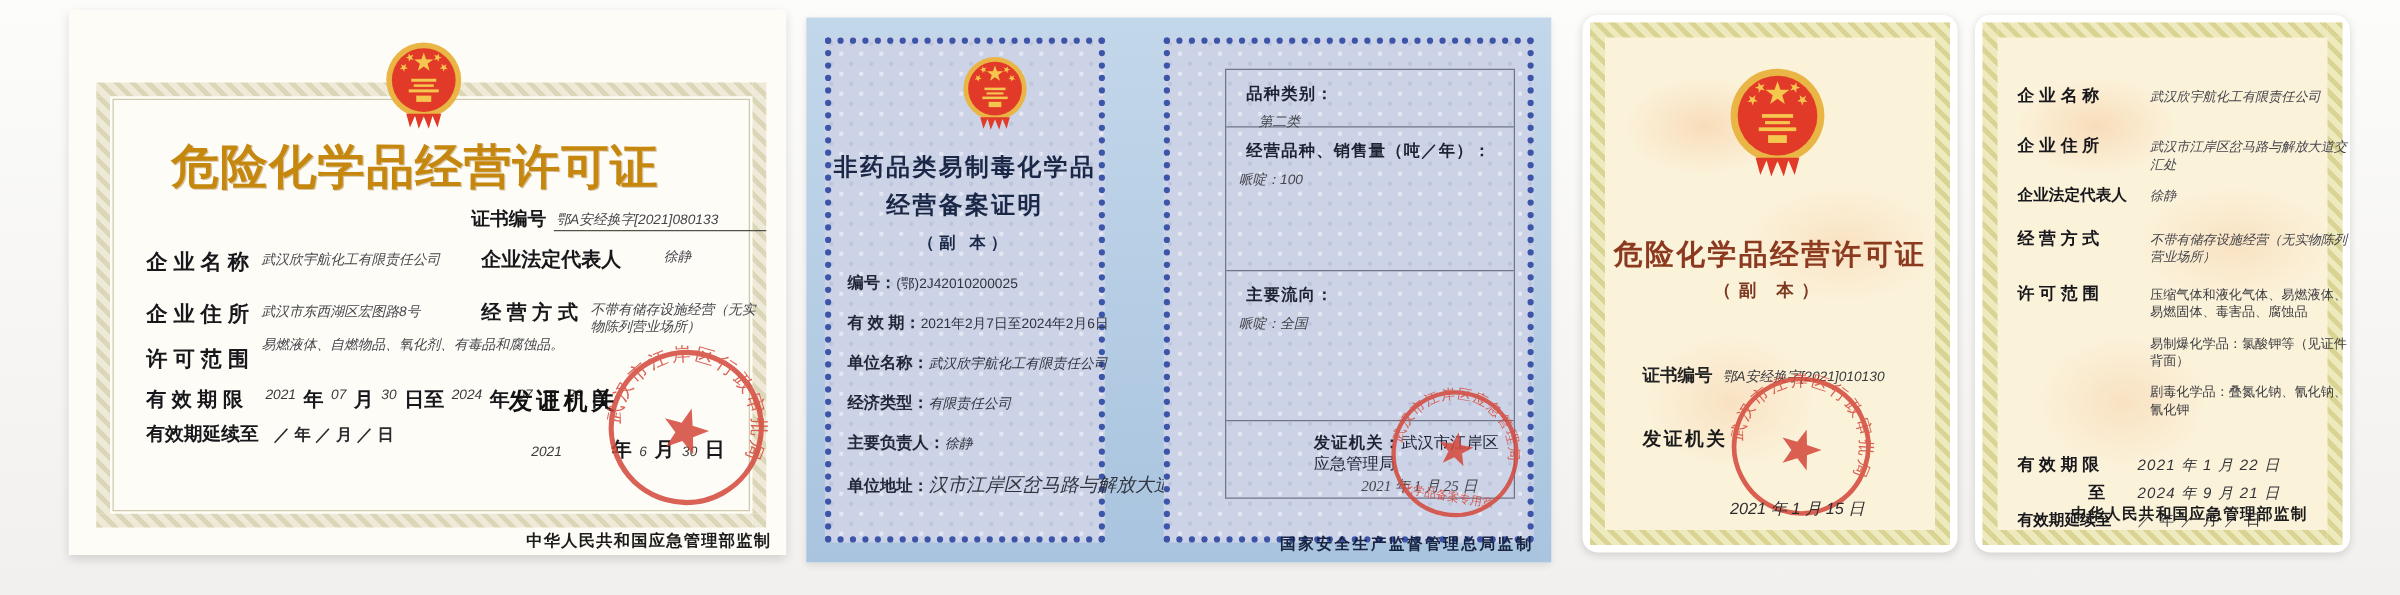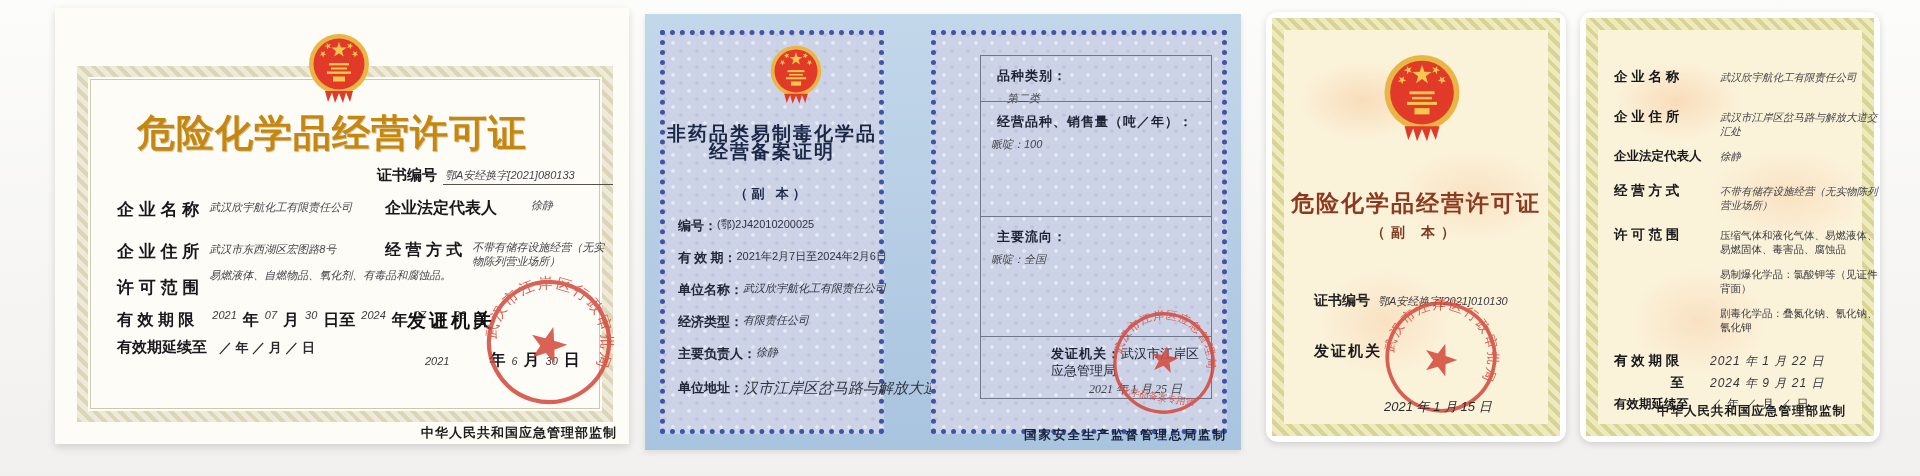--- a/index.html
+++ b/index.html
@@ -54,21 +54,21 @@
               background-image:radial-gradient(rgba(255,255,255,.5) 1.5px, transparent 2px),
                                radial-gradient(rgba(150,160,195,.28) 1.5px, transparent 2px);
               background-size:16px 16px,16px 16px; background-position:0 0,8px 8px; }
   .page-l { left:15px; width:224px; }
   .page-r { left:286px; width:296px; }
   .cm-emblem { position:absolute; left:104px; top:10px; width:54px; height:62px; }
   .cm-title { position:absolute; left:0; right:0; text-align:center; font-family:"Liberation Serif", serif;
               font-weight:700; color:#1a2746; font-size:19px; letter-spacing:2px; white-space:nowrap; }
   .cm-sub { position:absolute; left:0; right:0; text-align:center; font-family:"Liberation Serif", serif;
             font-weight:700; color:#1a2746; font-size:13px; letter-spacing:4px; }
-  .cm-row { position:absolute; left:13px; display:flex; align-items:flex-start; white-space:nowrap; }
+  .cm-row { position:absolute; left:13px; display:flex; align-items:center; white-space:nowrap; }
   .cm-row .lbl { font-family:"Liberation Serif", serif; font-size:13px; color:#222838; }
   .cm-row .val { font-size:11px; color:#30343f; }
   .cm-box { position:absolute; left:44px; top:20px; right:10px; bottom:30px; border:1px solid #70768a;
             display:flex; flex-direction:column;justify-content:flex-end; }
   .cm-cell { border-bottom:1px solid #70768a; padding:10px 12px 0 16px; }
   .cm-cell:last-child { border-bottom:none; }
   .cm-cell .lbl { font-family:"Liberation Serif", serif; font-size:13px; letter-spacing:1px; color:#1d2333; }
   .cm-cell .val { display:block; font-size:11px; margin:6px 0 0 -6px; }
   .cm-issuer { padding:8px 8px 0 70px; font-size:13px; line-height:17px; color:#1d2333;
                font-family:"Liberation Serif", serif; }
@@ -101,21 +101,21 @@
   .cr-issuer { position:absolute; left:30px; top:312px; font-size:15px; font-weight:800; color:#1b1b1b; letter-spacing:2px; }
   .cr-seal { position:absolute; left:98px; top:268px; width:118px; height:118px; transform:rotate(18deg); }
   .cr-date { position:absolute; left:100px; top:368px; font-size:13px; color:#2c2c30; }
   .dr-row { position:absolute; left:16px; display:flex; gap:10px; align-items:baseline; }
   .dr-row .lbl { font-size:13.5px; width:96px; flex:none; }
   .dr-row .val { font-size:10.5px; line-height:14px; width:158px; }
   .dr-scope-lines { display:flex; flex-direction:column; gap:11px; }
   .dr-validity { position:absolute; left:16px; display:flex; align-items:baseline; }
   .dr-validity .lbl { font-size:13.5px; width:96px; flex:none; }
   .dr-validity.mid .lbl { text-align:right; padding-right:26px; }
-  .dr-validity .val { font-size:12px; color:#33333a; letter-spacing:1px; }
+  .dr-validity .val { font-size:12px; color:#33333a; letter-spacing:1px;margin-top:12px; }
   .cr-footer { position:absolute; right:16px; bottom:4px; }
 </style>
 </head>
 <body>
 
 <div class="canvas">
 
   <svg width="0" height="0" style="position:absolute" aria-hidden="true">
     <defs>
       <polygon id="star" points="0,-7 1.65,-2.27 6.66,-2.16 2.66,0.87 4.11,5.66 0,2.8 -4.11,5.66 -2.66,0.87 -6.66,-2.16 -1.65,-2.27"></polygon>
@@ -212,21 +212,21 @@
     <div class="cl-footer footer-line">中华人民共和国应急管理部监制</div>
   </section>
 
   <section class="cert-mid">
 
     <div class="bluepage page-l">
       <svg class="cm-emblem" viewBox="0 0 64 72">
           <use href="#emblem"></use>
         </svg>
       <div class="cm-title" style="top:86px">非药品类易制毒化学品</div>
-      <div class="cm-title" style="top:104px">经营备案证明</div>
+      <div class="cm-title" style="top:116px">经营备案证明</div>
       <div class="cm-sub" style="top:150px">（副 本）</div>
 
       <div class="cm-row" style="top:182px">
         <span class="lbl">编号：</span>
         <span class="val">(鄂)2J42010200025</span>
       </div>
       <div class="cm-row" style="top:214px">
         <span class="lbl">有 效 期：</span>
         <span class="val">2021年2月7日至2024年2月6日</span>
       </div>

